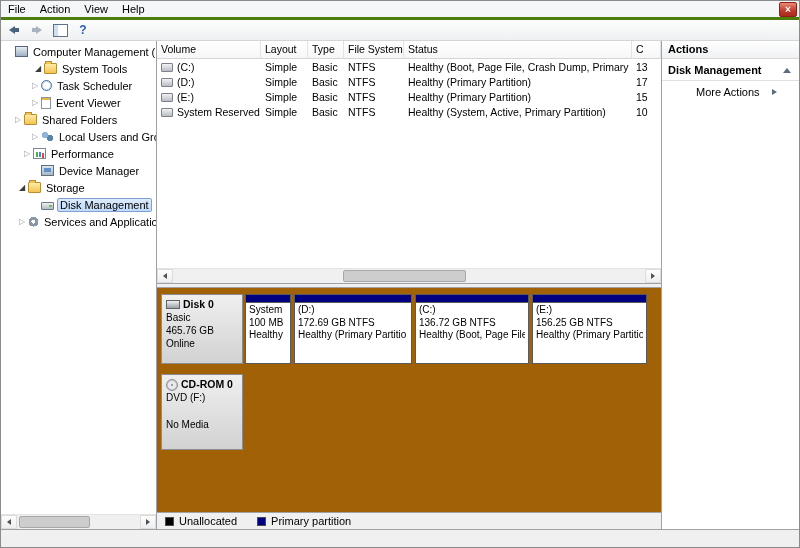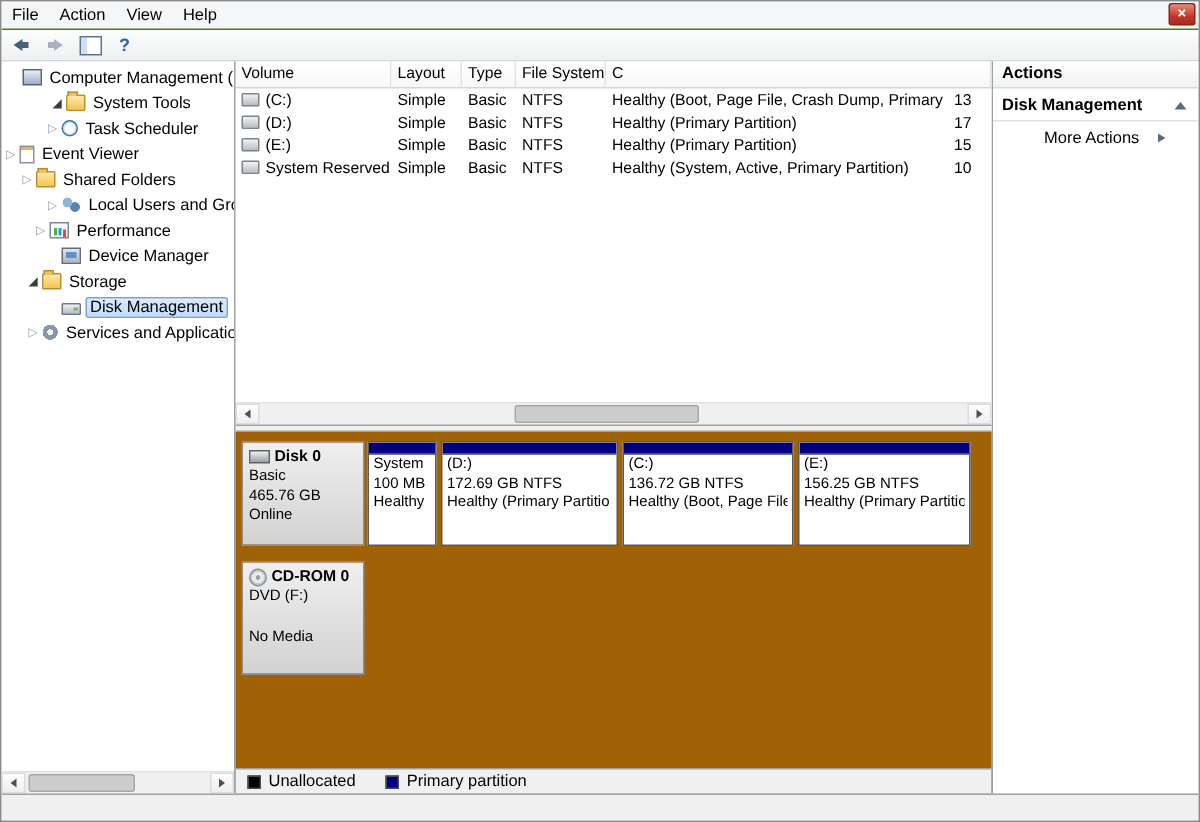--- a/index.html
+++ b/index.html
@@ -3,21 +3,21 @@
 <meta charset="utf-8">
 <style>
   * { margin:0; padding:0; box-sizing:border-box; }
   html,body { background:#f0f0f0; }
   body { font-family:"Liberation Sans", sans-serif; font-size:11px; color:#000; }
   .window { position:relative; width:800px; height:548px; background:#f0f0f0;
             border:1px solid #8b8b8b; overflow:hidden; }
 
   
   .menubar { position:absolute; top:0; left:0; right:0; height:19px; background:#f5f6f7;
-             display:flex; align-items:center; border-bottom:1px solid #4d7c0f; }
+             display:flex; align-items:flex-start; border-bottom:3px solid #4d7c0f; }
   .menu-items { display:flex; }
   .menu-item { padding:2px 7px; cursor:default; }
   .close-btn { position:absolute; right:2px; top:1px; width:18px; height:15px;
                background:linear-gradient(#e88a77,#c0392b 60%,#a92c1e); border:1px solid #8f2013;
                border-radius:2px; color:#fff; display:flex; align-items:center; justify-content:center;
                font-size:10px; font-weight:bold; }
   .close-btn::before { content:'×'; line-height:1; }
 
   
   .toolbar { position:absolute; top:19px; left:0; right:0; height:21px;
@@ -190,21 +190,21 @@
           <div class="tree-row" style="padding-left: 31px;">
             <div class="tree-arrow expanded"></div>
             <div class="ticon system-tools"></div>
             <div class="tree-label">System Tools</div>
           </div>
           <div class="tree-row" style="padding-left: 28px;">
             <div class="tree-arrow collapsed"></div>
             <div class="ticon task-scheduler"></div>
             <div class="tree-label">Task Scheduler</div>
           </div>
-          <div class="tree-row" style="">
+          <div class="tree-row" style="padding-left: 28px;">
             <div class="tree-arrow collapsed"></div>
             <div class="ticon event-viewer"></div>
             <div class="tree-label">Event Viewer</div>
           </div>
           <div class="tree-row" style="padding-left: 11px;">
             <div class="tree-arrow collapsed"></div>
             <div class="ticon shared-folders"></div>
             <div class="tree-label">Shared Folders</div>
           </div>
           <div class="tree-row" style="padding-left: 28px;">
@@ -248,20 +248,21 @@
     </div>
 
     <div class="middle">
 
       <div class="volume-pane">
         <div class="vtable-header">
             <div class="vh-cell" style="width: 104px;">Volume</div>
             <div class="vh-cell" style="width: 47px;">Layout</div>
             <div class="vh-cell" style="width: 36px;">Type</div>
             <div class="vh-cell" style="width: 60px;">File System</div>
+            <div class="vh-cell" style="width: 228px;">Status</div>
             <div class="vh-cell" style="width: 30px;">C</div>
           </div>
         <div class="vtable-body">
             <div class="vrow">
               <div class="vcell" style="width: 104px;"><div class="vol-icon"></div><span>(C:)</span></div>
               <div class="vcell" style="width: 47px;">Simple</div>
               <div class="vcell" style="width: 36px;">Basic</div>
               <div class="vcell" style="width: 60px;">NTFS</div>
               <div class="vcell" style="width: 228px;">Healthy (Boot, Page File, Crash Dump, Primary Partition)</div>
               <div class="vcell" style="width: 30px;">13</div>

